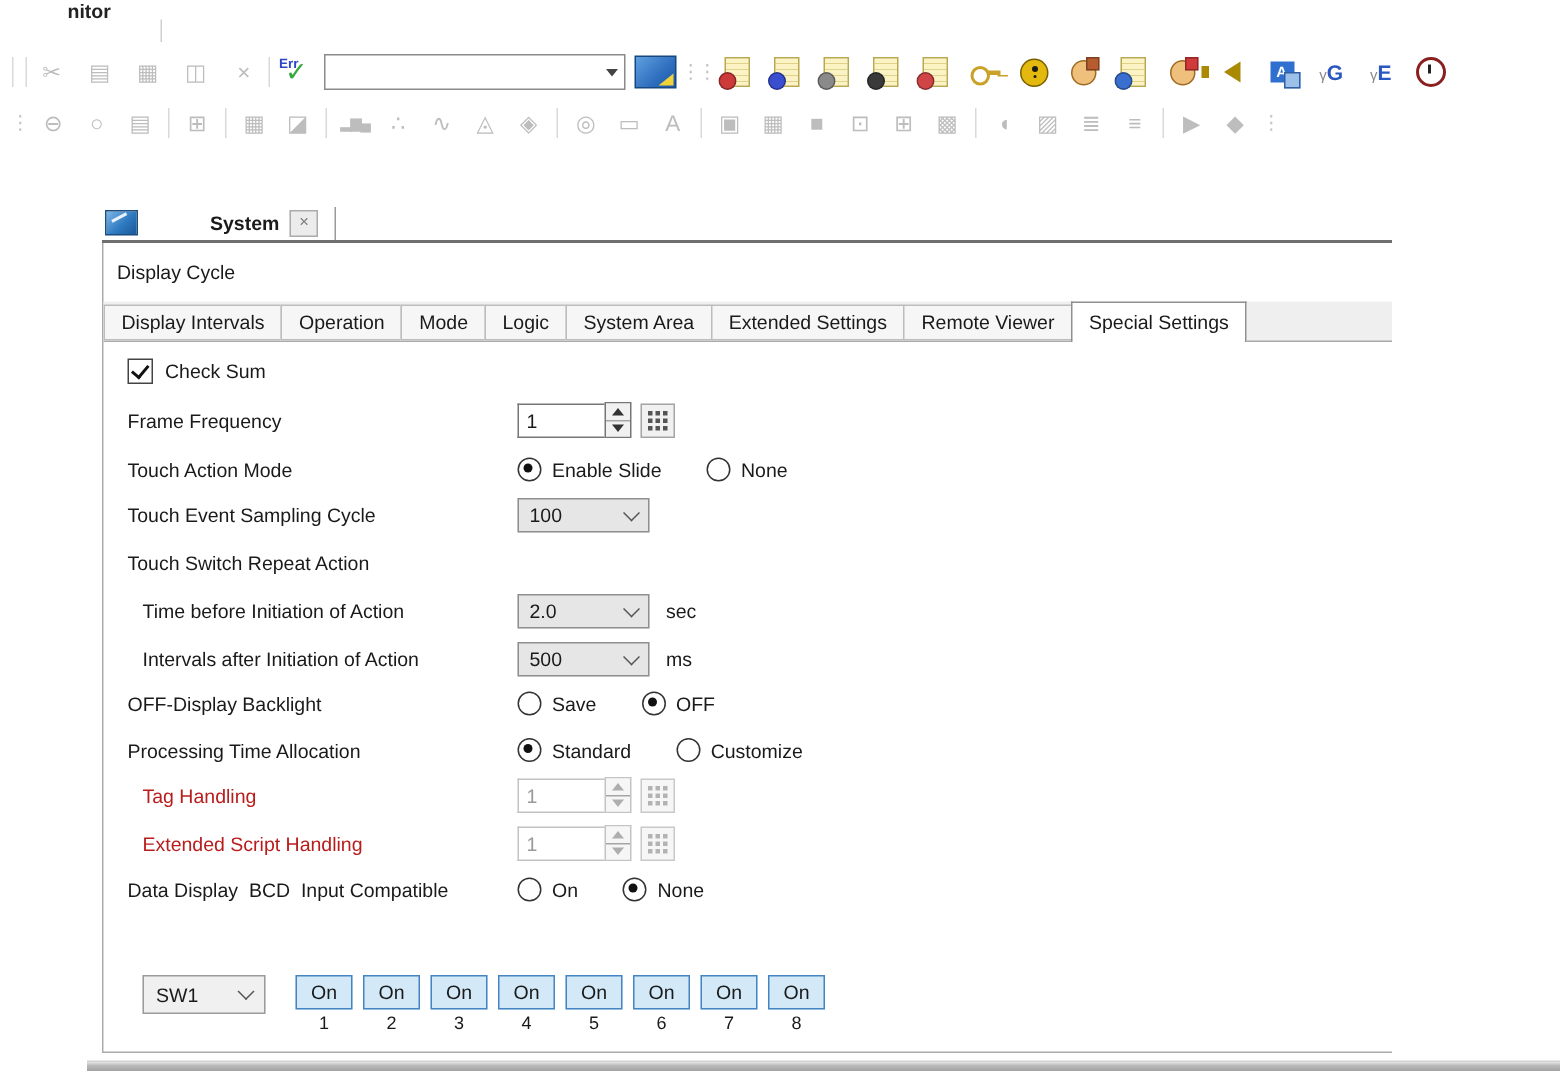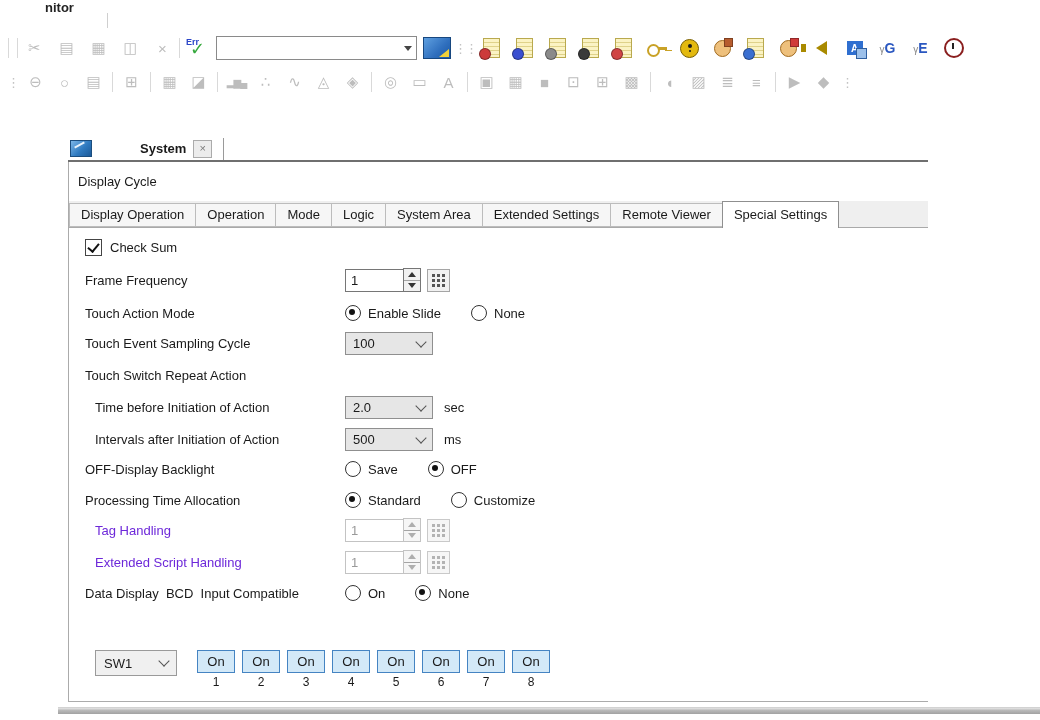--- a/index.html
+++ b/index.html
@@ -80,21 +80,21 @@
   .tab{height:22px;line-height:22px;padding:0 11px;background:#f6f6f6;border:1px solid #bcbcbc;
        margin-right:-1px;white-space:pre;}
   .tab.active{height:26px;line-height:26px;background:#fff;border:1px solid #8f8f8f;border-bottom:none;
        margin-bottom:-1px;position:relative;z-index:2;}
 
   
   .row{position:absolute;left:85px;display:flex;align-items:center;}
   .row.ind{left:95px;}
   .lbl{width:260px;flex:0 0 auto;white-space:pre;}
   .row.ind .lbl{width:250px;}
-  .lbl.dis{color:#6d28d9;}
+  .lbl.dis{color:#b91c1c;}
 
   .cb{width:15px;height:15px;background:#fff;border:1px solid #444;position:relative;flex:0 0 auto;}
   .cb.sel::after{content:"";position:absolute;left:3.5px;top:0.5px;width:5px;height:9px;
       border:solid #111;border-width:0 2px 2px 0;transform:rotate(40deg);}
   .cblbl{margin-left:8px;}
 
   .opts{display:flex;align-items:center;gap:30px;}
   .opt{display:flex;align-items:center;gap:7px;}
   .radio{width:14px;height:14px;border:1px solid #333;border-radius:50%;background:#fff;position:relative;flex:0 0 auto;}
   .radio.sel::after{content:"";position:absolute;left:3px;top:3px;width:6px;height:6px;border-radius:50%;background:#111;}
@@ -260,21 +260,21 @@
   </div>
 
   <div class="panel-topline"></div>
   <div class="panel-left"></div>
   <div class="panel-bottom"></div>
   <div class="hbar"></div>
 
   <div class="abs" style="left:78px;top:174px;">Display Cycle</div>
 
   <div class="tabstrip">
-    <div class="tab">Display Operation</div>
+    <div class="tab">Display Intervals</div>
     <div class="tab">Operation</div>
     <div class="tab">Mode</div>
     <div class="tab">Logic</div>
     <div class="tab">System Area</div>
     <div class="tab">Extended Settings</div>
     <div class="tab">Remote Viewer</div>
     <div class="tab active">Special Settings</div>
   </div>
 
   <div class="row" style="top:239px;">

